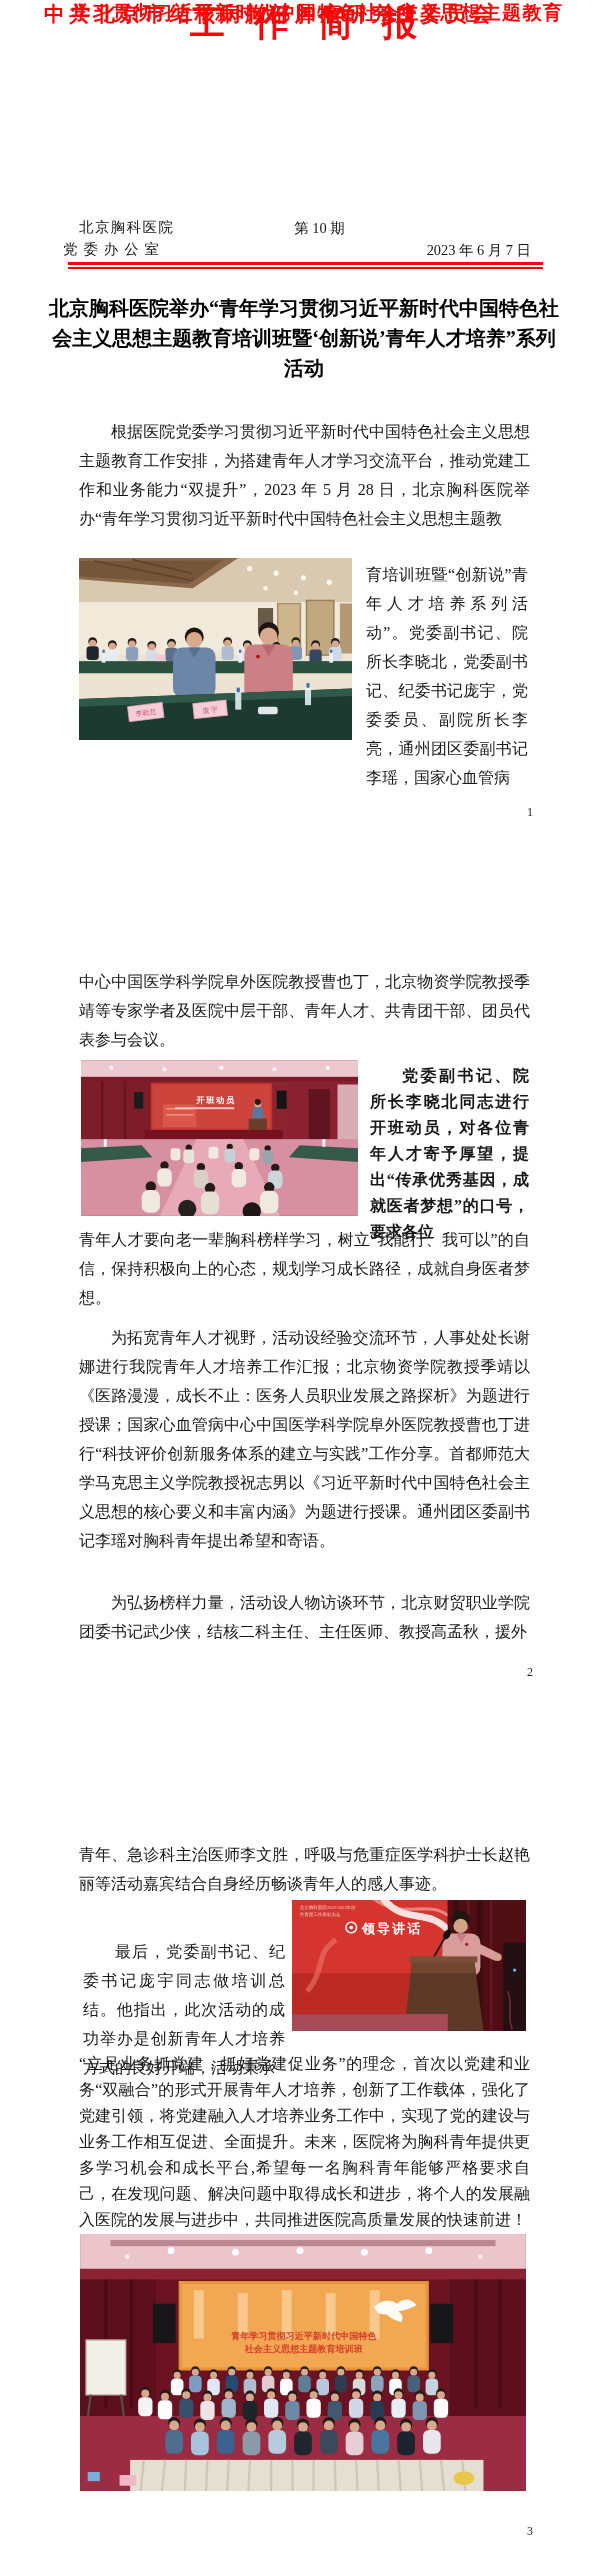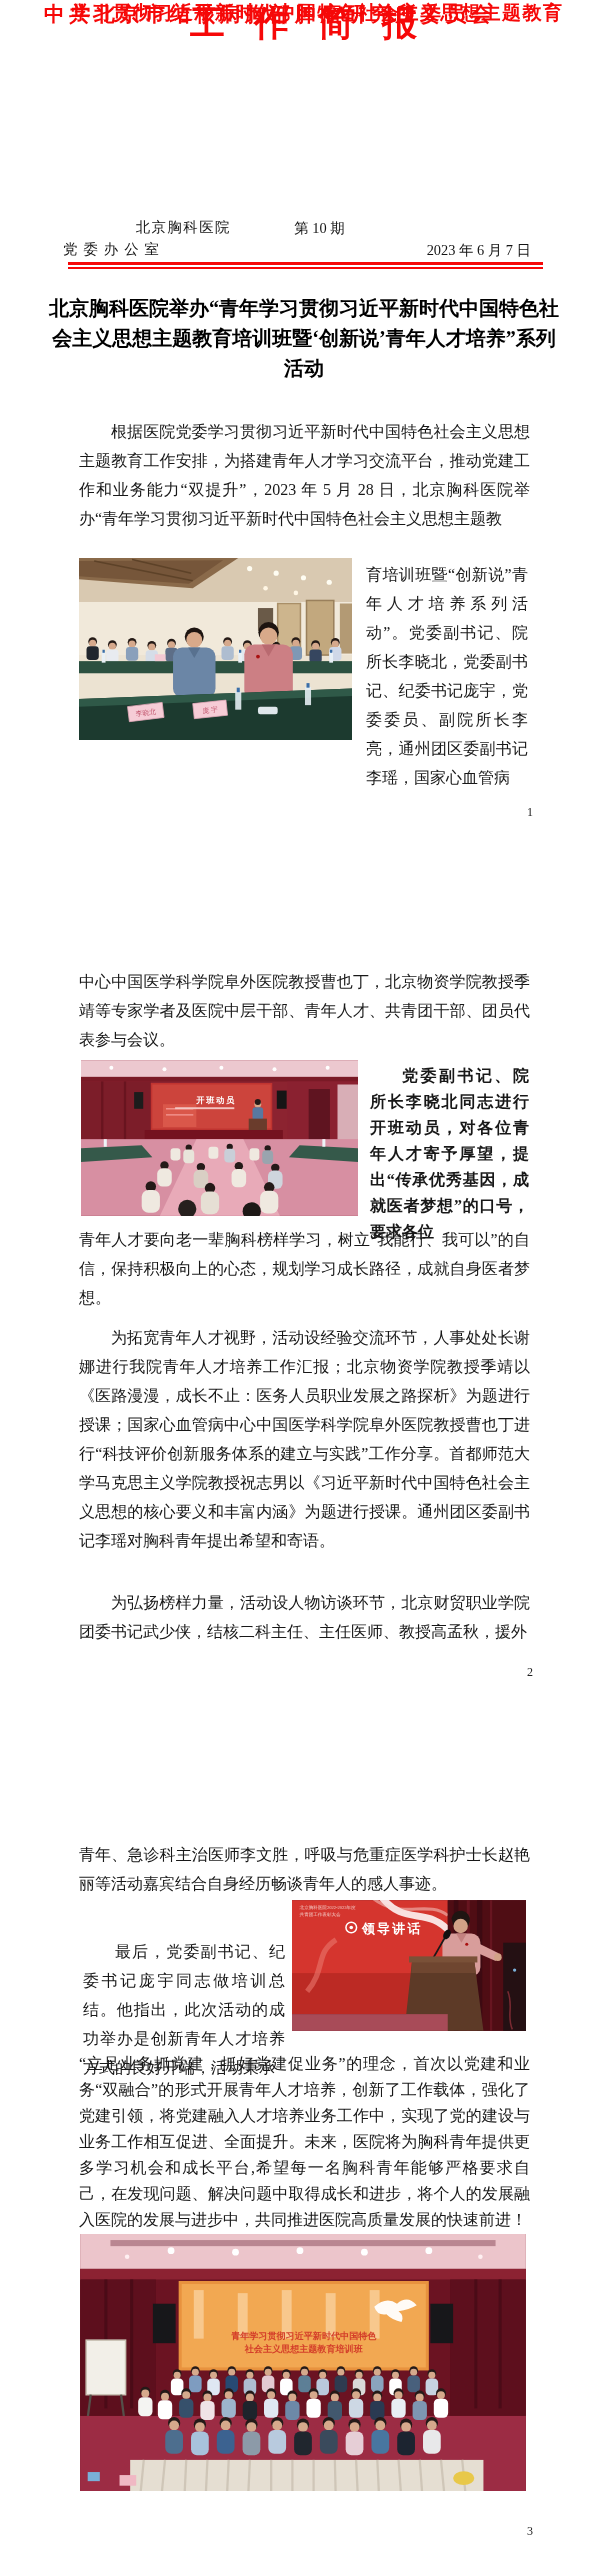--- a/index.html
+++ b/index.html
@@ -7,21 +7,21 @@
     width:607px;height:2576px;position:relative;
     font-family:"Liberation Serif","DejaVu Serif",serif;
     color:#141414;
   }
   .abs{position:absolute;}
   .center{text-align:center;}
   .red{color:#f60808;}
   .org1{left:0;top:140;width:540px;font-size:20.5px;font-weight:bold;letter-spacing:4.6px;}
   .org2{left:14px;top:179;width:607px;font-size:19px;font-weight:bold;letter-spacing:1.5px;}
   .brief{left:0;top:218;width:607px;font-size:35px;font-weight:bold;letter-spacing:29px;text-indent:29px;}
-  .issuer1{left:79px;top:218px;width:152px;font-size:14.4px;letter-spacing:1.5px;font-family:"Liberation Sans","DejaVu Sans",sans-serif;text-align:right;}
+  .issuer1{left:79px;top:218px;width:152px;font-size:14.4px;letter-spacing:1.5px;font-family:"Liberation Sans","DejaVu Sans",sans-serif;}
   .issuer2{left:63px;top:240px;width:152px;font-size:14.4px;letter-spacing:6px;font-family:"Liberation Sans","DejaVu Sans",sans-serif;}
   .issue-no{left:0;top:219px;width:607px;text-align:center;font-size:14.4px;padding-left:16px;}
   .issue-date{right:76px;top:241px;font-size:14.4px;}
   .rule-thick{left:68px;top:262px;width:475px;height:3px;background:#f60808;}
   .rule-thin{left:68px;top:267px;width:475px;height:1.5px;background:#f60808;}
   .doc-title{left:46px;top:293px;width:516px;font-size:20px;font-weight:bold;line-height:30px;text-align:center;color:#000000;}
   .body-text{
     font-size:16px;line-height:29px;color:#181818;
     text-align:justify;text-justify:inter-ideograph;word-break:break-all;
   }

